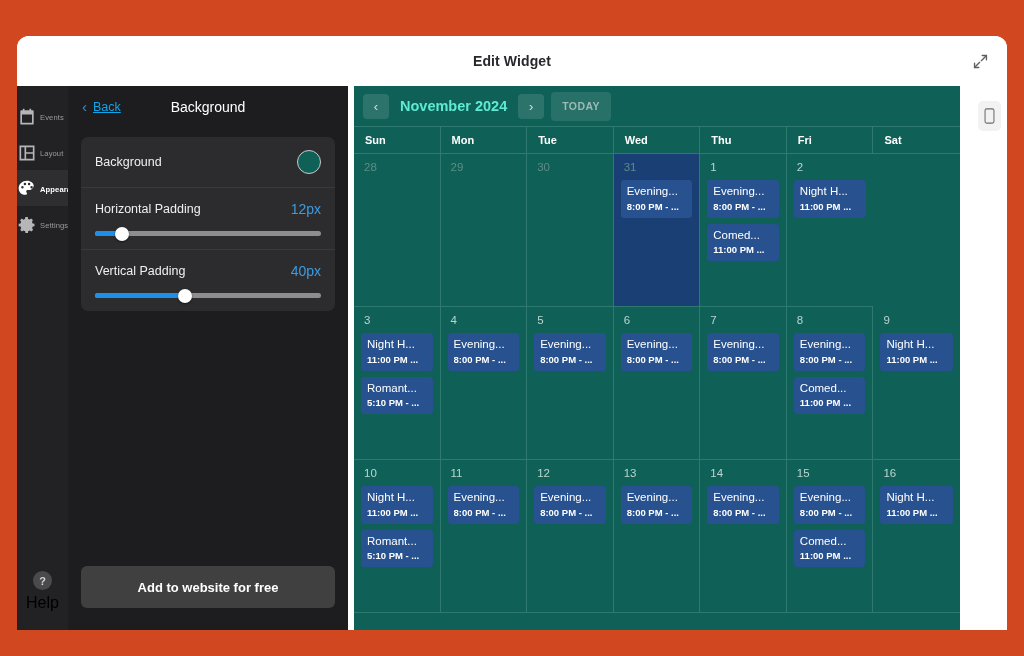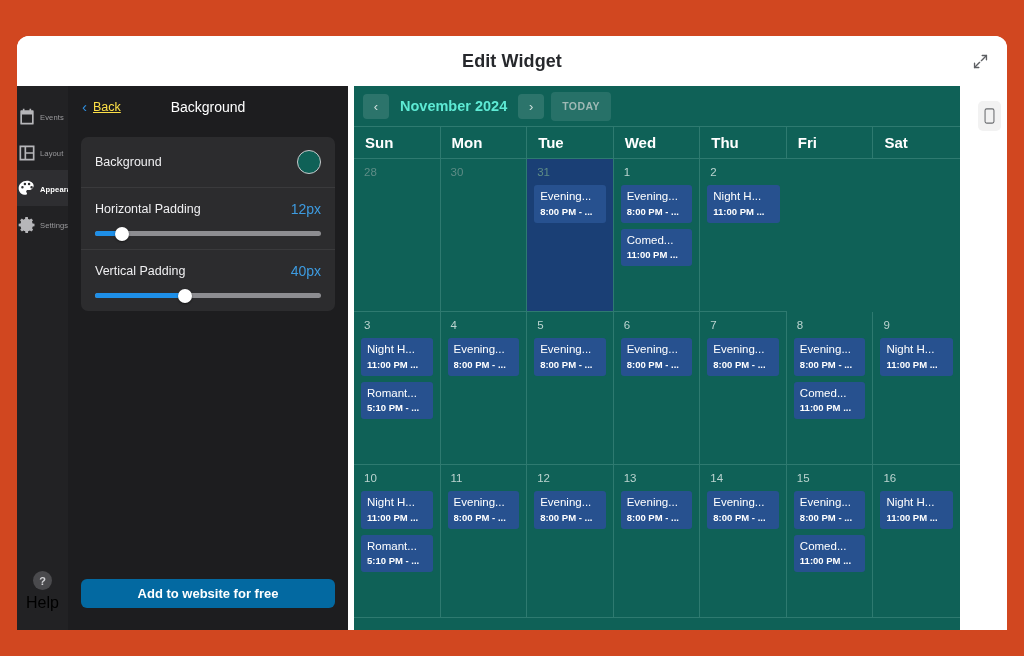--- a/index.html
+++ b/index.html
@@ -29,21 +29,21 @@
   .titlebar {
     height: 50px;
     min-height: 50px;
     background: #ffffff;
     display: flex;
     align-items: center;
     justify-content: center;
     position: relative;
   }
   .titlebar-title {
-    font-size: 18px;
+    font-size: 14px;
     font-weight: bold;
     color: #26282c;
     letter-spacing: .1px;
   }
   .expand-btn {
     position: absolute;
     right: 16px; top: 50%;
     transform: translateY(-50%);
     width: 22px; height: 22px;
     display: flex; align-items: center; justify-content: center;
@@ -113,21 +113,21 @@
     height: 42px;
     display: flex; align-items: center;
     position: relative;
     padding: 0 14px;
   }
   .back-btn {
     display: flex; align-items: center; gap: 6px;
     cursor: pointer;
   }
   .back-chev { color: #2f8fe0; font-size: 15px; line-height: 1; margin-top:-1px;}
-  .back-text { color: #fde047; font-size: 12.5px; text-decoration: underline; }
+  .back-text { color: #0ea5e9; font-size: 12.5px; text-decoration: underline; }
   .panel-title {
     position: absolute;
     left: 0; right: 0;
     text-align: center;
     color: #ffffff;
     font-size: 14px;
     pointer-events: none;
   }
   .card {
     margin: 9px 13px 0;
@@ -174,22 +174,22 @@
     border-radius: 50%;
     box-shadow: 0 1px 2px rgba(0,0,0,.5);
     cursor: grab;
   }
   .panel-bottom {
     margin-top: auto;
     padding: 0 13px 22px;
   }
   .cta {
     width: 100%;
-    height: 29px;
-    background: #0369a1;
+    height: 42px;
+    background: #404040;
     border: none;
     border-radius: 6px;
     color: #ffffff;
     font-size: 13px;
     font-weight: bold;
     font-family: "Liberation Sans", sans-serif;
     cursor: pointer;
   }
 
   
@@ -256,21 +256,21 @@
   }
   .dow-row {
     display: grid;
     grid-template-columns: repeat(7, 1fr);
     border-top: 1px solid #2e7a70;
     flex-shrink: 0;
   }
   .dow {
     padding: 7px 0 7px 11px;
     color: #ffffff;
-    font-size: 15px;
+    font-size: 11px;
     font-weight: bold;
     border-right: 1px solid #2e7a70;
     border-bottom: 1px solid #2e7a70;
   }
   .dow:last-child { border-right: none; }
   .weeks { flex: 1; min-height: 0; }
   .week {
     display: grid;
     grid-template-columns: repeat(7, 1fr);
     height: 153px;
@@ -437,20 +437,23 @@
             <div class="dow">Fri</div>
             <div class="dow">Sat</div>
           </div>
 
           <div class="weeks" id="weeks">
               <div class="week">
                 <div class="cell out">
                   <div class="daynum">28</div>
                 </div>
                 <div class="cell out">
+                  <div class="daynum">29</div>
+                </div>
+                <div class="cell out">
                   <div class="daynum">30</div>
                 </div>
                 <div class="cell out highlight">
                   <div class="daynum">31</div>
                   <div class="event">
                     <div class="ev-title">Evening...</div>
                     <div class="ev-time">8:00 PM - ...</div>
                   </div>
                 </div>
                 <div class="cell">

